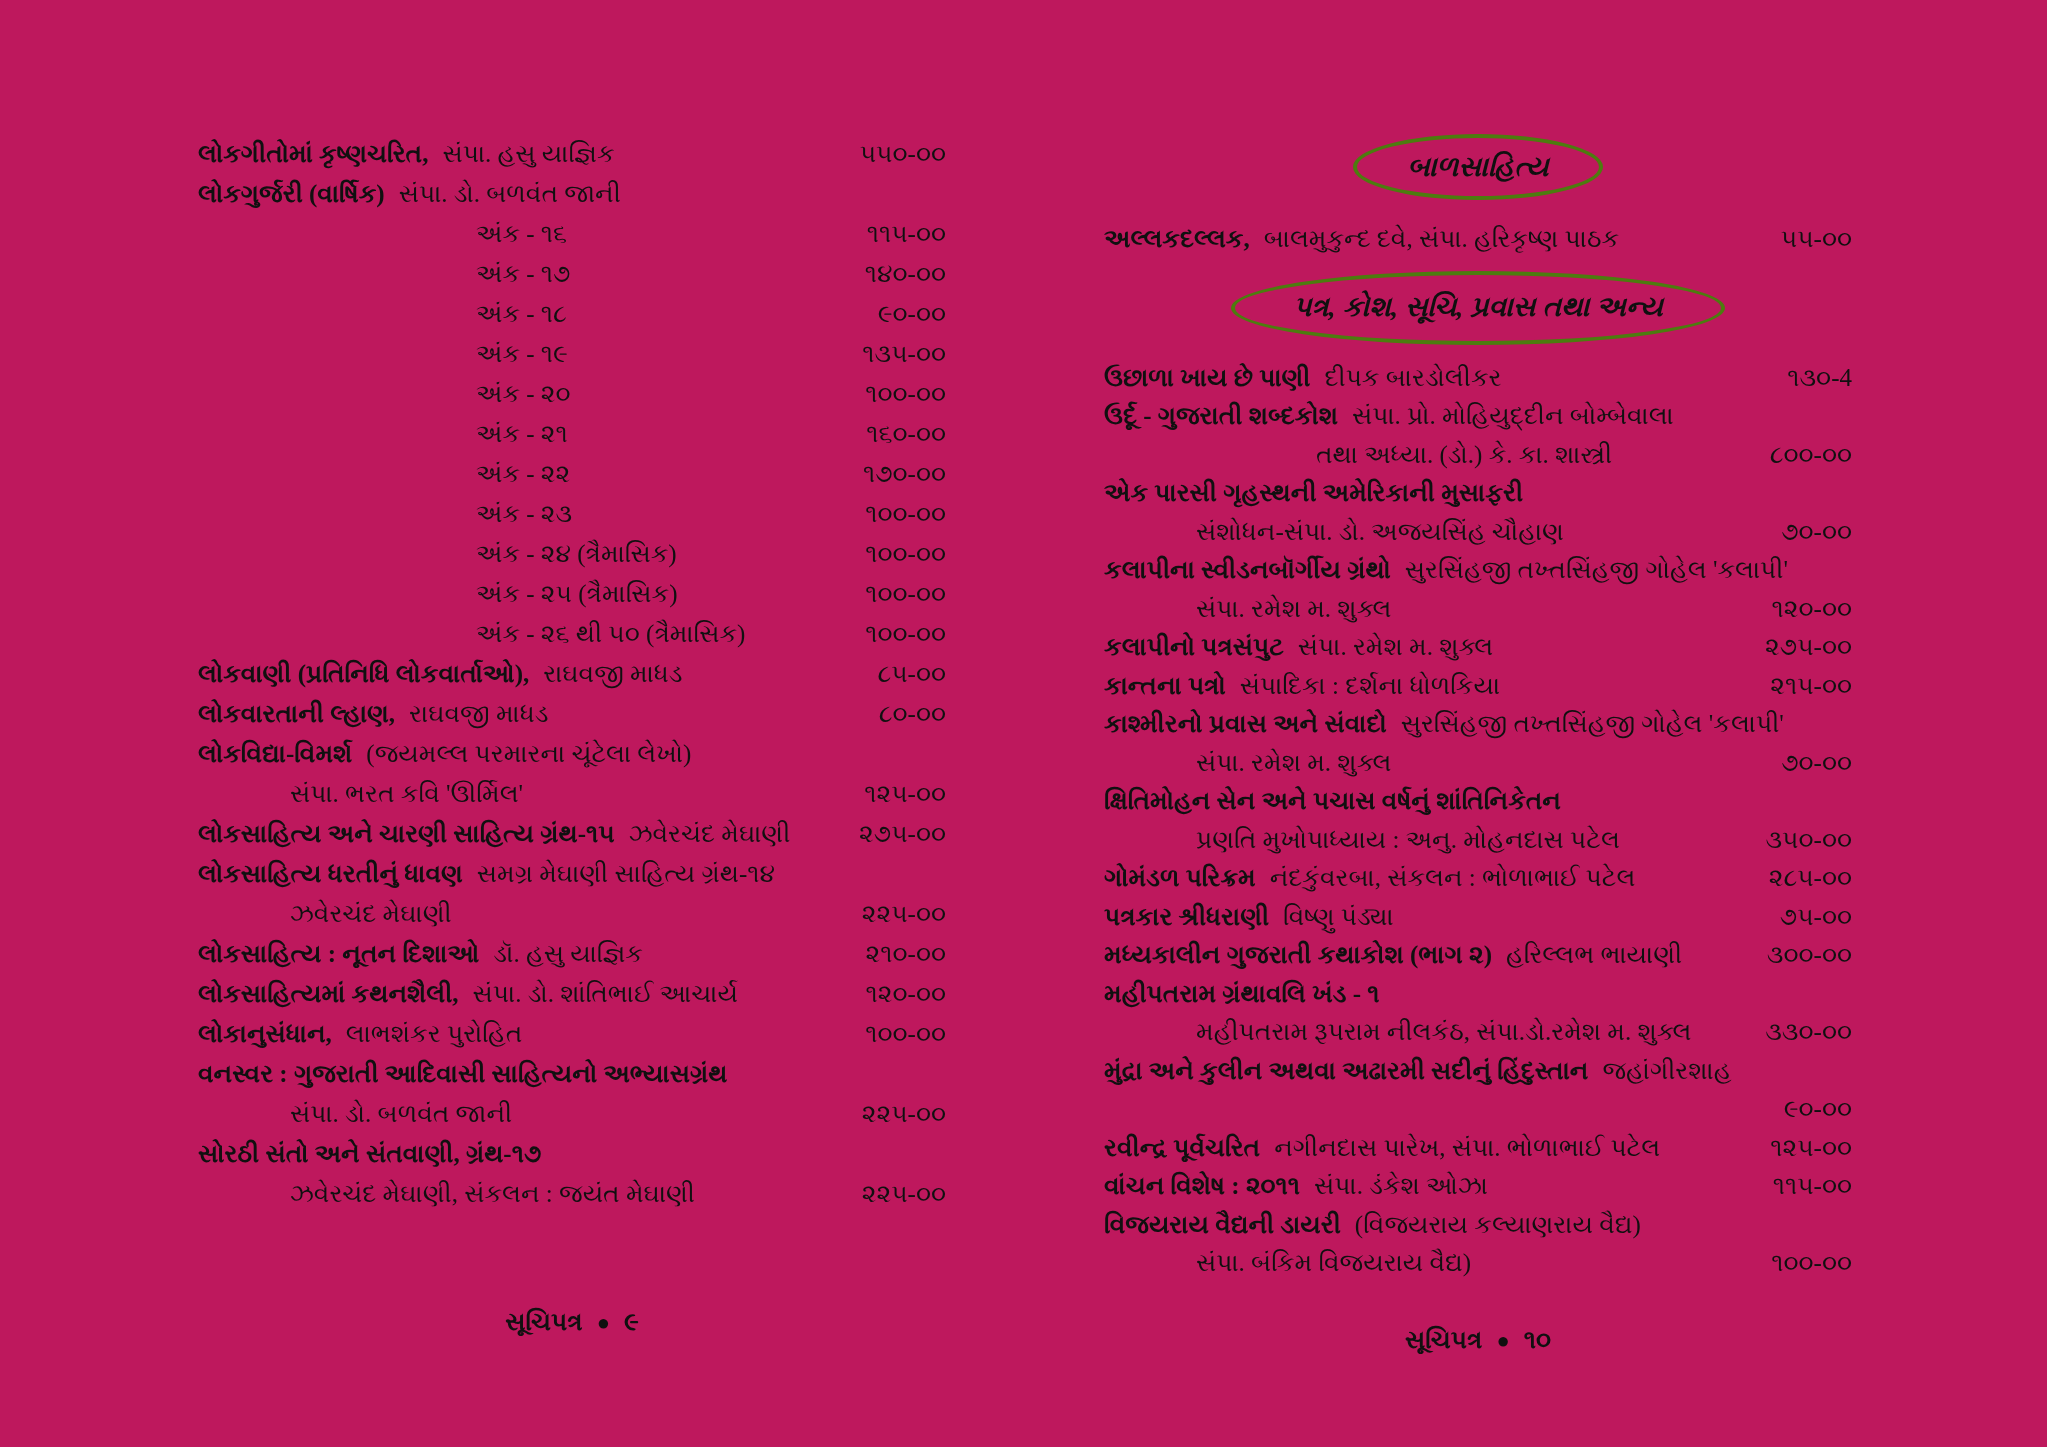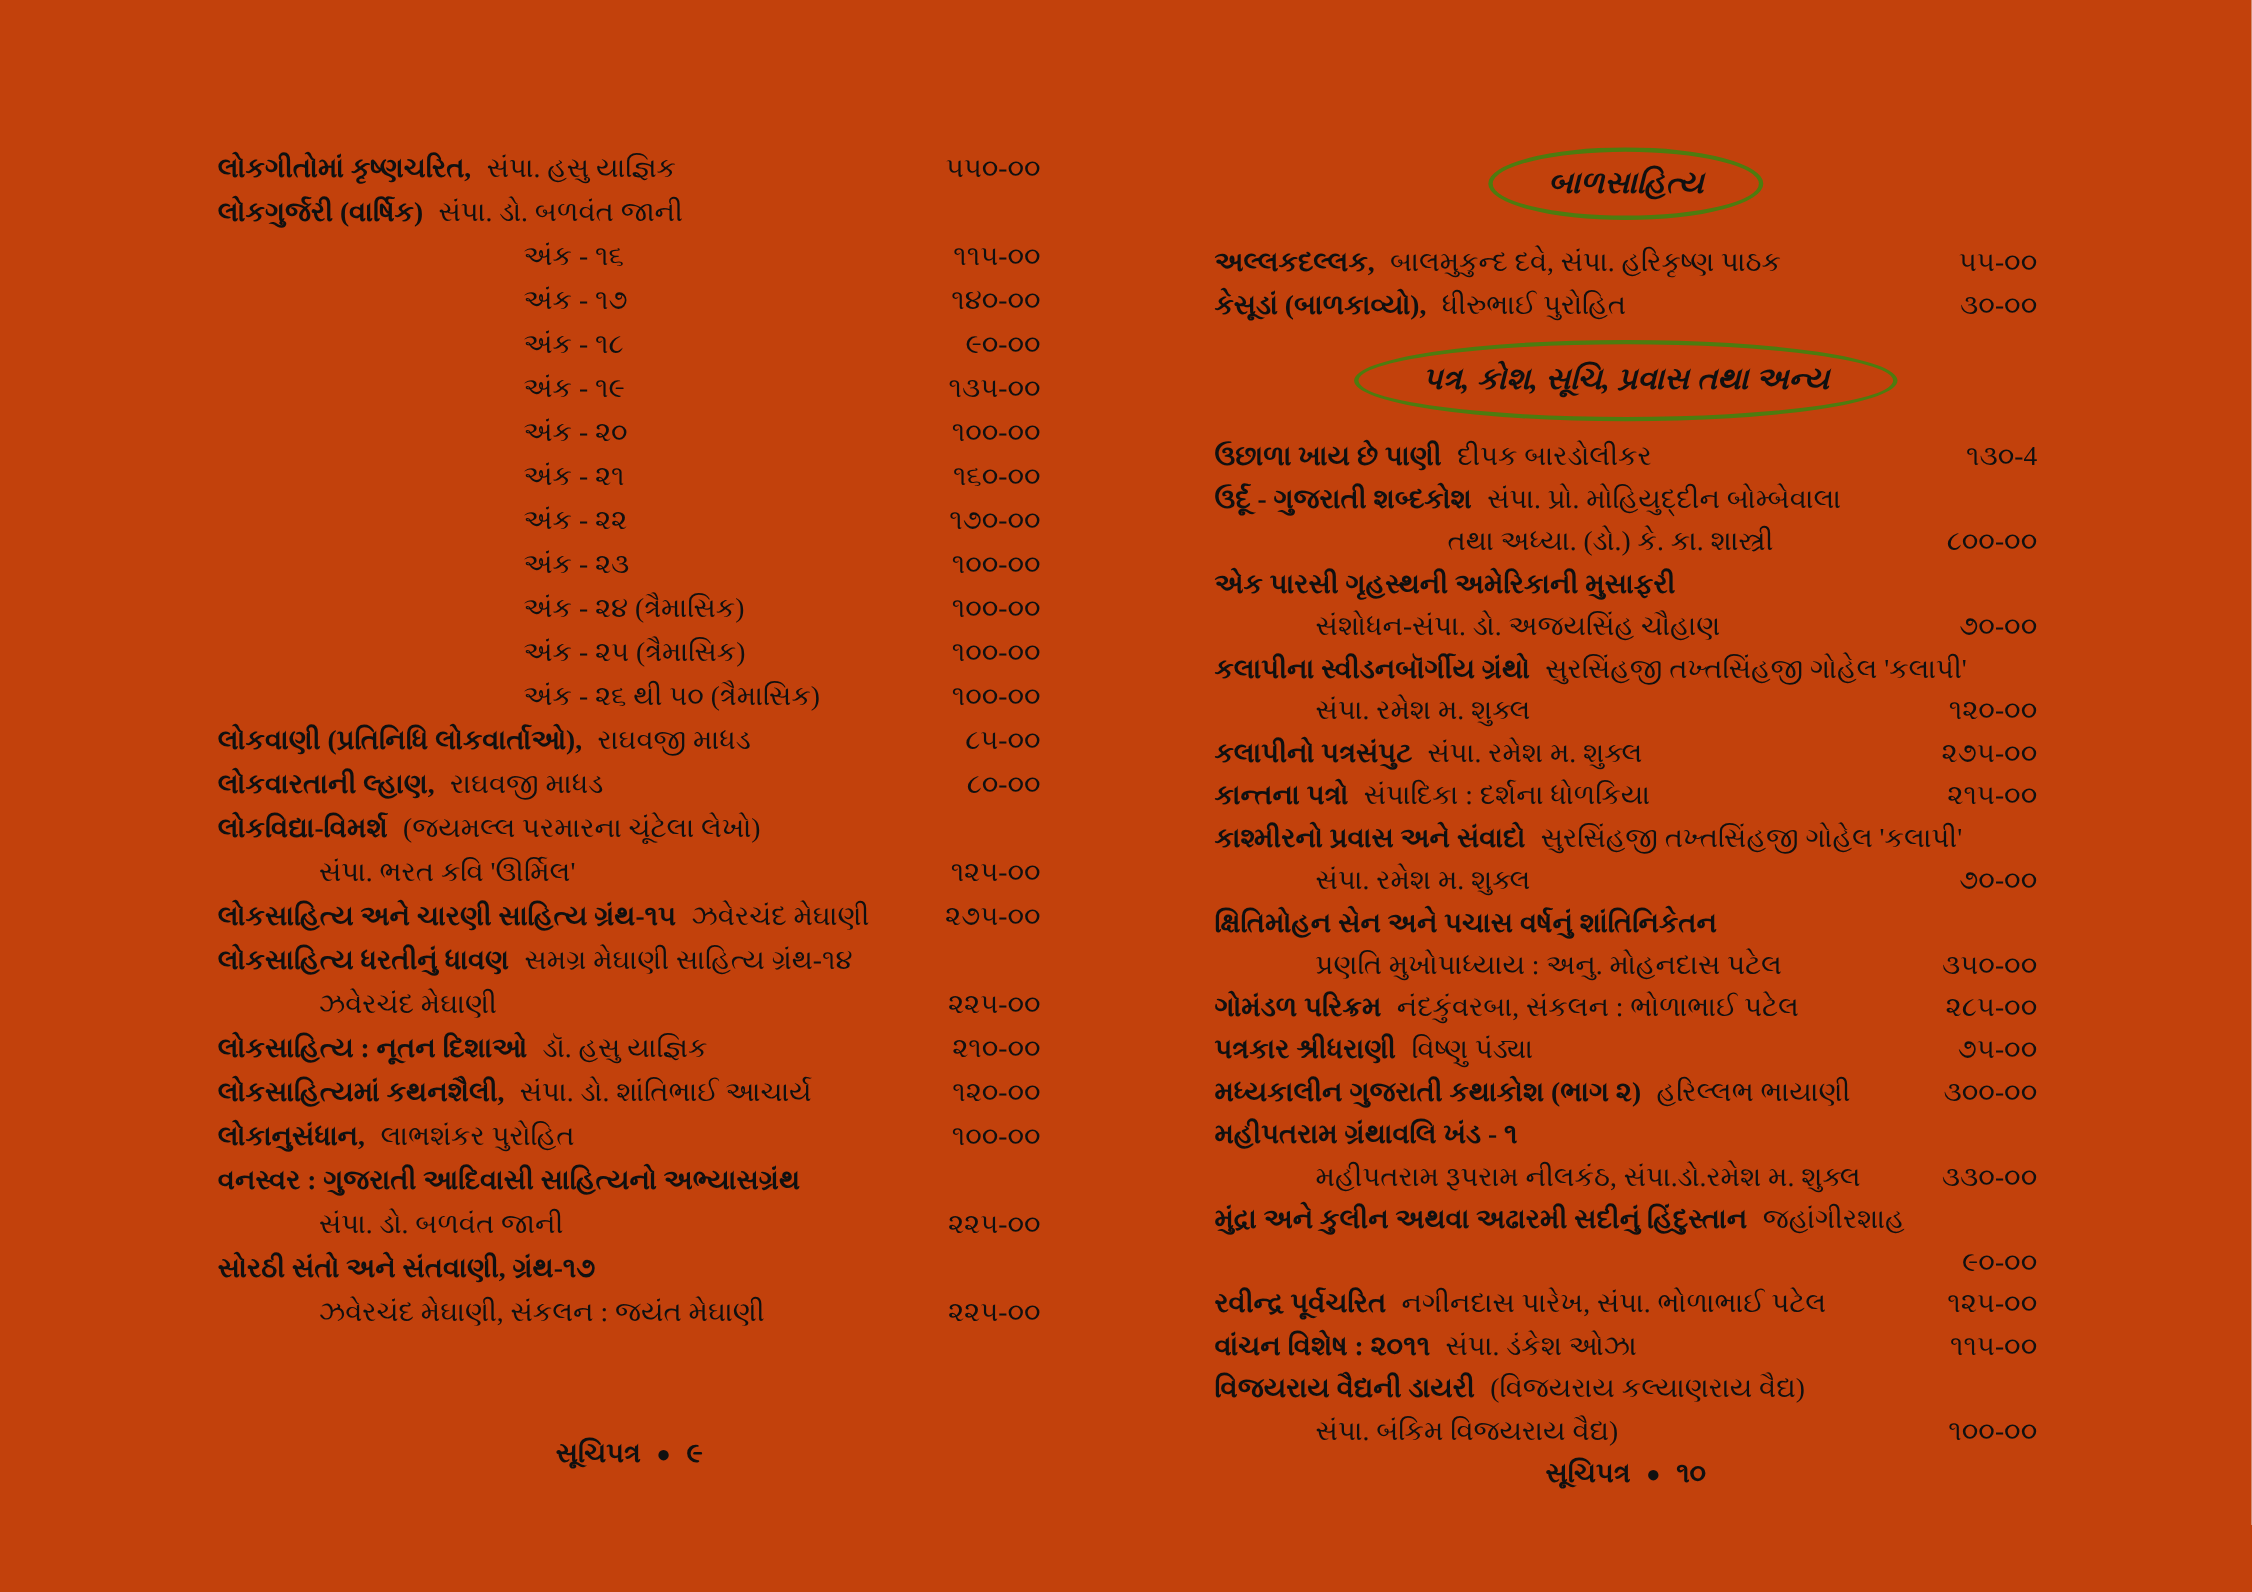--- a/index.html
+++ b/index.html
@@ -1,19 +1,19 @@
 <!DOCTYPE html>
 <html lang="gu"><head>
 <meta charset="utf-8">
 <style>
   html,body{margin:0;padding:0;background:#e8e8e8;}
   .sheet{
     position:relative;
     width:2047px;height:1447px;
-    background:#c2410c;
+    background:#be185d;
     color:#101010;
     font-family:"Liberation Serif","DejaVu Sans",sans-serif;
     overflow:hidden;
   }
   .page{position:absolute;top:128px;width:748px;}
   .page-left{left:198px;padding-top:6px;}
   .page-right{left:1104px;}
   .row{
     display:flex;align-items:baseline;
     height:40px;line-height:40px;
@@ -167,25 +167,20 @@
   <div class="page page-right">
     <div class="oval oval-1">
       <span>બાળસાહિત્ય</span>
     </div>
     <div id="right-rows-0">
         <div class="row">
           <span class="b">અલ્લકદલ્લક,</span>
           <span class="t">બાલમુકુન્દ દવે, સંપા. હરિકૃષ્ણ પાઠક</span>
           <span class="p">૫૫-૦૦</span>
         </div>
-        <div class="row">
-          <span class="b">કેસૂડાં (બાળકાવ્યો),</span>
-          <span class="t">ધીરુભાઈ પુરોહિત</span>
-          <span class="p">૩૦-૦૦</span>
-        </div>
       </div>
     <div class="oval oval-2">
       <span>પત્ર, કોશ, સૂચિ, પ્રવાસ તથા અન્ય</span>
     </div>
     <div id="right-rows-1">
         <div class="row">
           <span class="b">ઉછાળા ખાય છે પાણી</span>
           <span class="t">દીપક બારડોલીકર</span>
           <span class="p">૧૩૦-4</span>
         </div>

